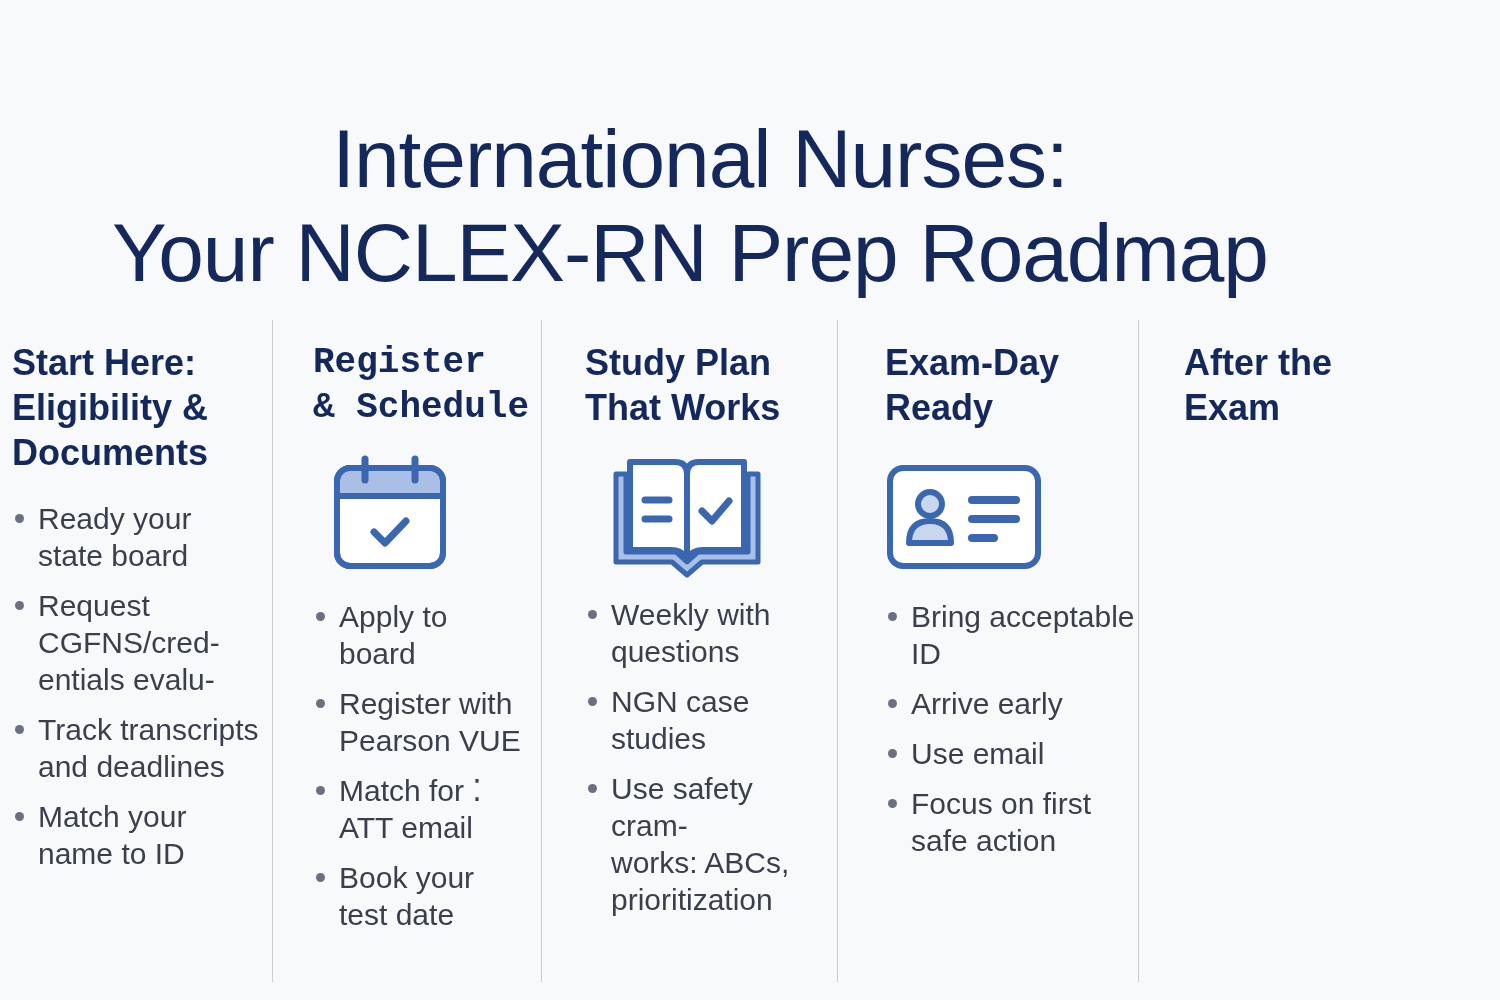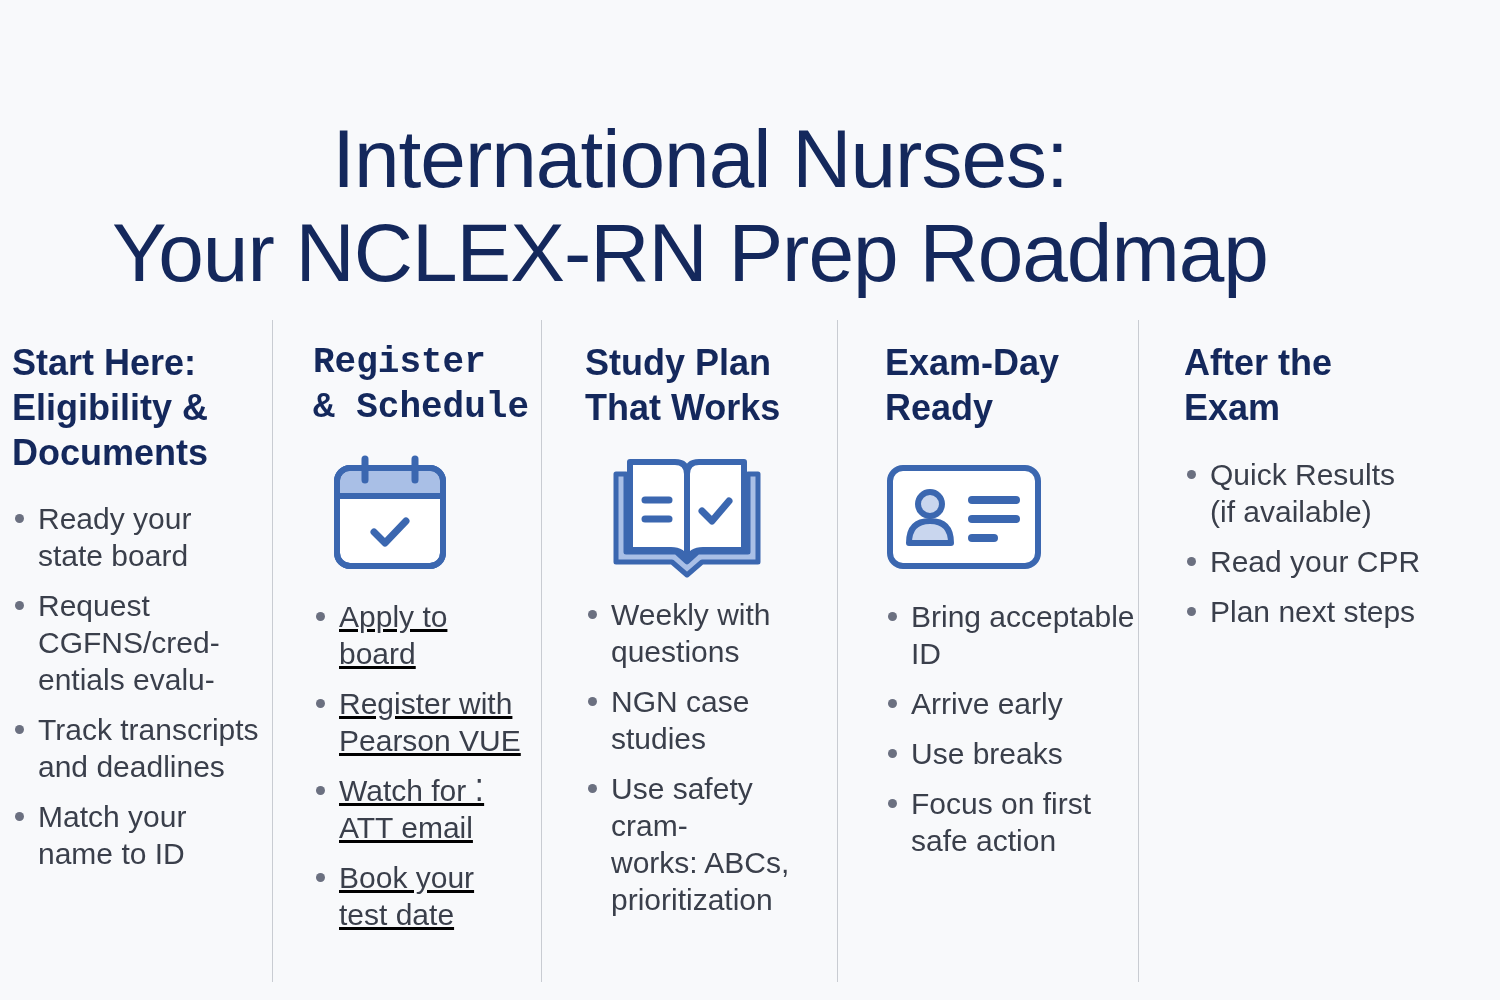--- a/index.html
+++ b/index.html
@@ -125,26 +125,26 @@
       <svg width="114" height="116" viewBox="0 0 114 116">
         <rect x="4" y="14" width="106" height="98" rx="13" ry="13" fill="#ffffff" stroke="#3b67b0" stroke-width="6"></rect>
         <path d="M7 27 a10 10 0 0 1 10 -10 h80 a10 10 0 0 1 10 10 v14 h-100 z" fill="#a9bfe6"></path>
         <line x1="5" y1="42" x2="109" y2="42" stroke="#3b67b0" stroke-width="6"></line>
         <rect x="4" y="14" width="106" height="98" rx="13" ry="13" fill="none" stroke="#3b67b0" stroke-width="6"></rect>
         <line x1="32" y1="5" x2="32" y2="26" stroke="#3b67b0" stroke-width="7" stroke-linecap="round"></line>
         <line x1="82" y1="5" x2="82" y2="26" stroke="#3b67b0" stroke-width="7" stroke-linecap="round"></line>
         <polyline points="41,78 52,89 73,67" fill="none" stroke="#3b67b0" stroke-width="7" stroke-linecap="round" stroke-linejoin="round"></polyline>
       </svg>
     </div>
-    <ul class="items" style="left:40px;top:278px;width:228px;text-decoration:underline;">
+    <ul class="items" style="left:40px;top:278px;width:228px;">
       <li>Apply to
 board</li>
       <li>Register with
 Pearson VUE</li>
-      <li>Watch for ⁚
+      <li>Match for ⁚
 ATT email</li>
       <li>Book your
 test date</li>
     </ul>
   </div>
   <div class="divider" style="left:541px;"></div>
 
   <div class="col" style="left:542px;width:295px;">
     <div class="col-title" style="left:43px;top:20px;">Study Plan
 That Works</div>
@@ -180,31 +180,25 @@
         <path d="M23 79 q0 -22 21 -22 q21 0 21 22 z" fill="#c9d6ee" stroke="#3b67b0" stroke-width="6" stroke-linejoin="round"></path>
         <line x1="86" y1="36" x2="130" y2="36" stroke="#3b67b0" stroke-width="8" stroke-linecap="round"></line>
         <line x1="86" y1="55" x2="130" y2="55" stroke="#3b67b0" stroke-width="8" stroke-linecap="round"></line>
         <line x1="86" y1="74" x2="108" y2="74" stroke="#3b67b0" stroke-width="8" stroke-linecap="round"></line>
       </svg>
     </div>
     <ul class="items" style="left:47px;top:278px;width:253px;">
       <li>Bring acceptable
 ID</li>
       <li>Arrive early</li>
-      <li>Use breaks</li>
+      <li>Use email</li>
       <li>Focus on first
 safe action</li>
     </ul>
   </div>
   <div class="divider" style="left:1138px;"></div>
 
   <div class="col" style="left:1139px;width:361px;">
     <div class="col-title" style="left:45px;top:20px;">After the
 Exam</div>
-    <ul class="items" style="left:45px;top:136px;width:300px;">
-      <li>Quick Results
-(if available)</li>
-      <li>Read your CPR</li>
-      <li>Plan next steps</li>
-    </ul>
   </div>
 
 </div>
 
 </body></html>

